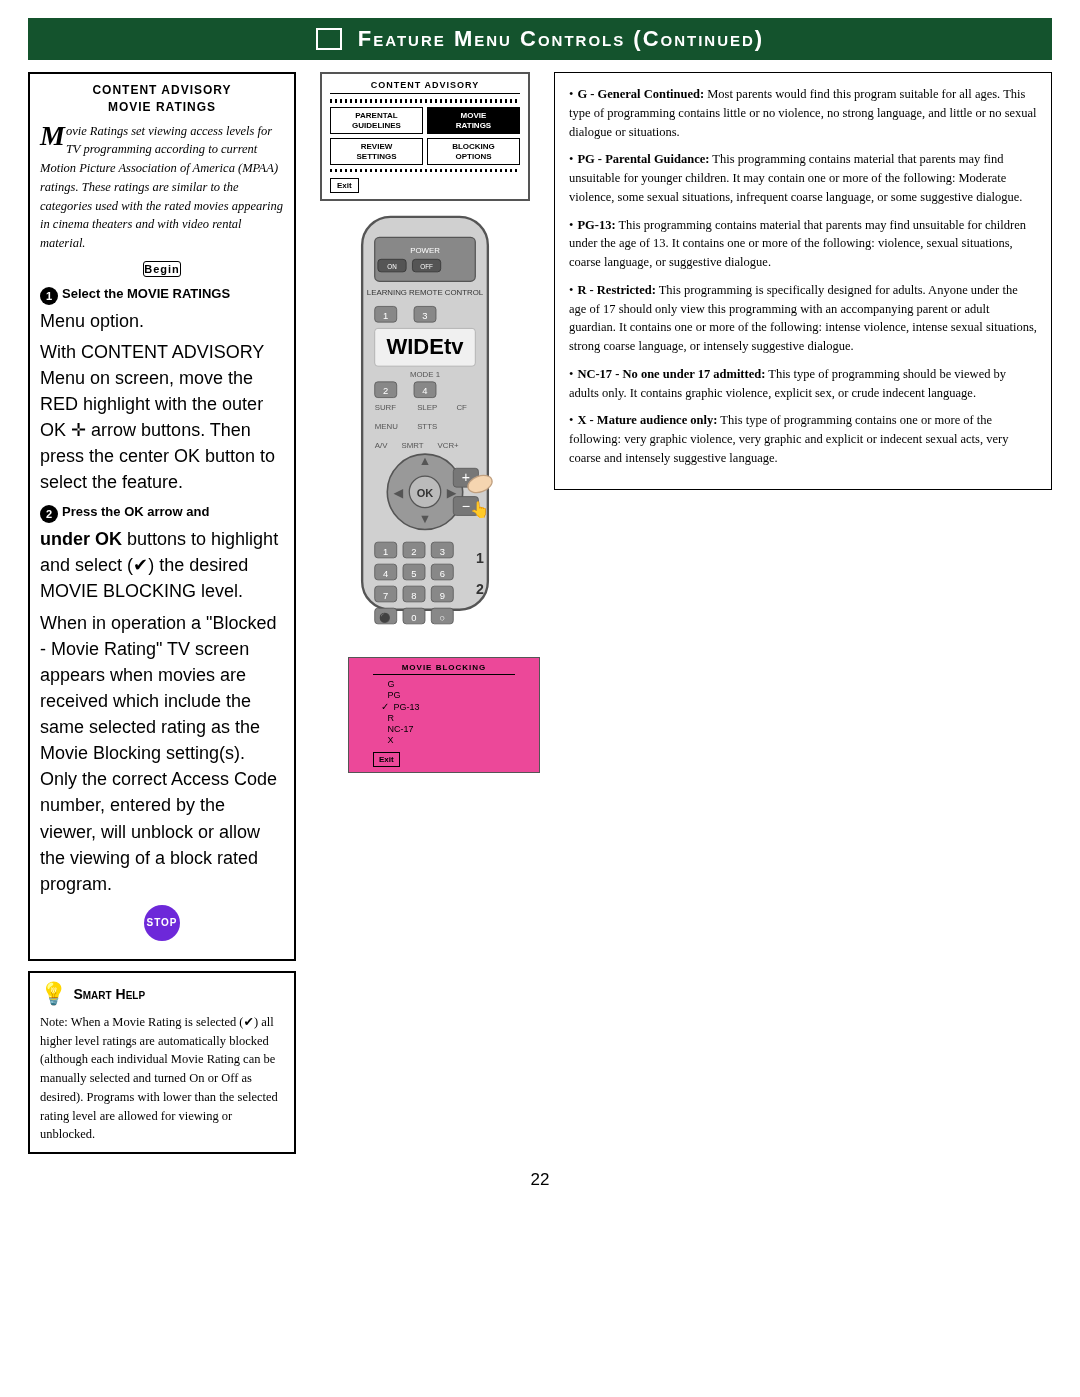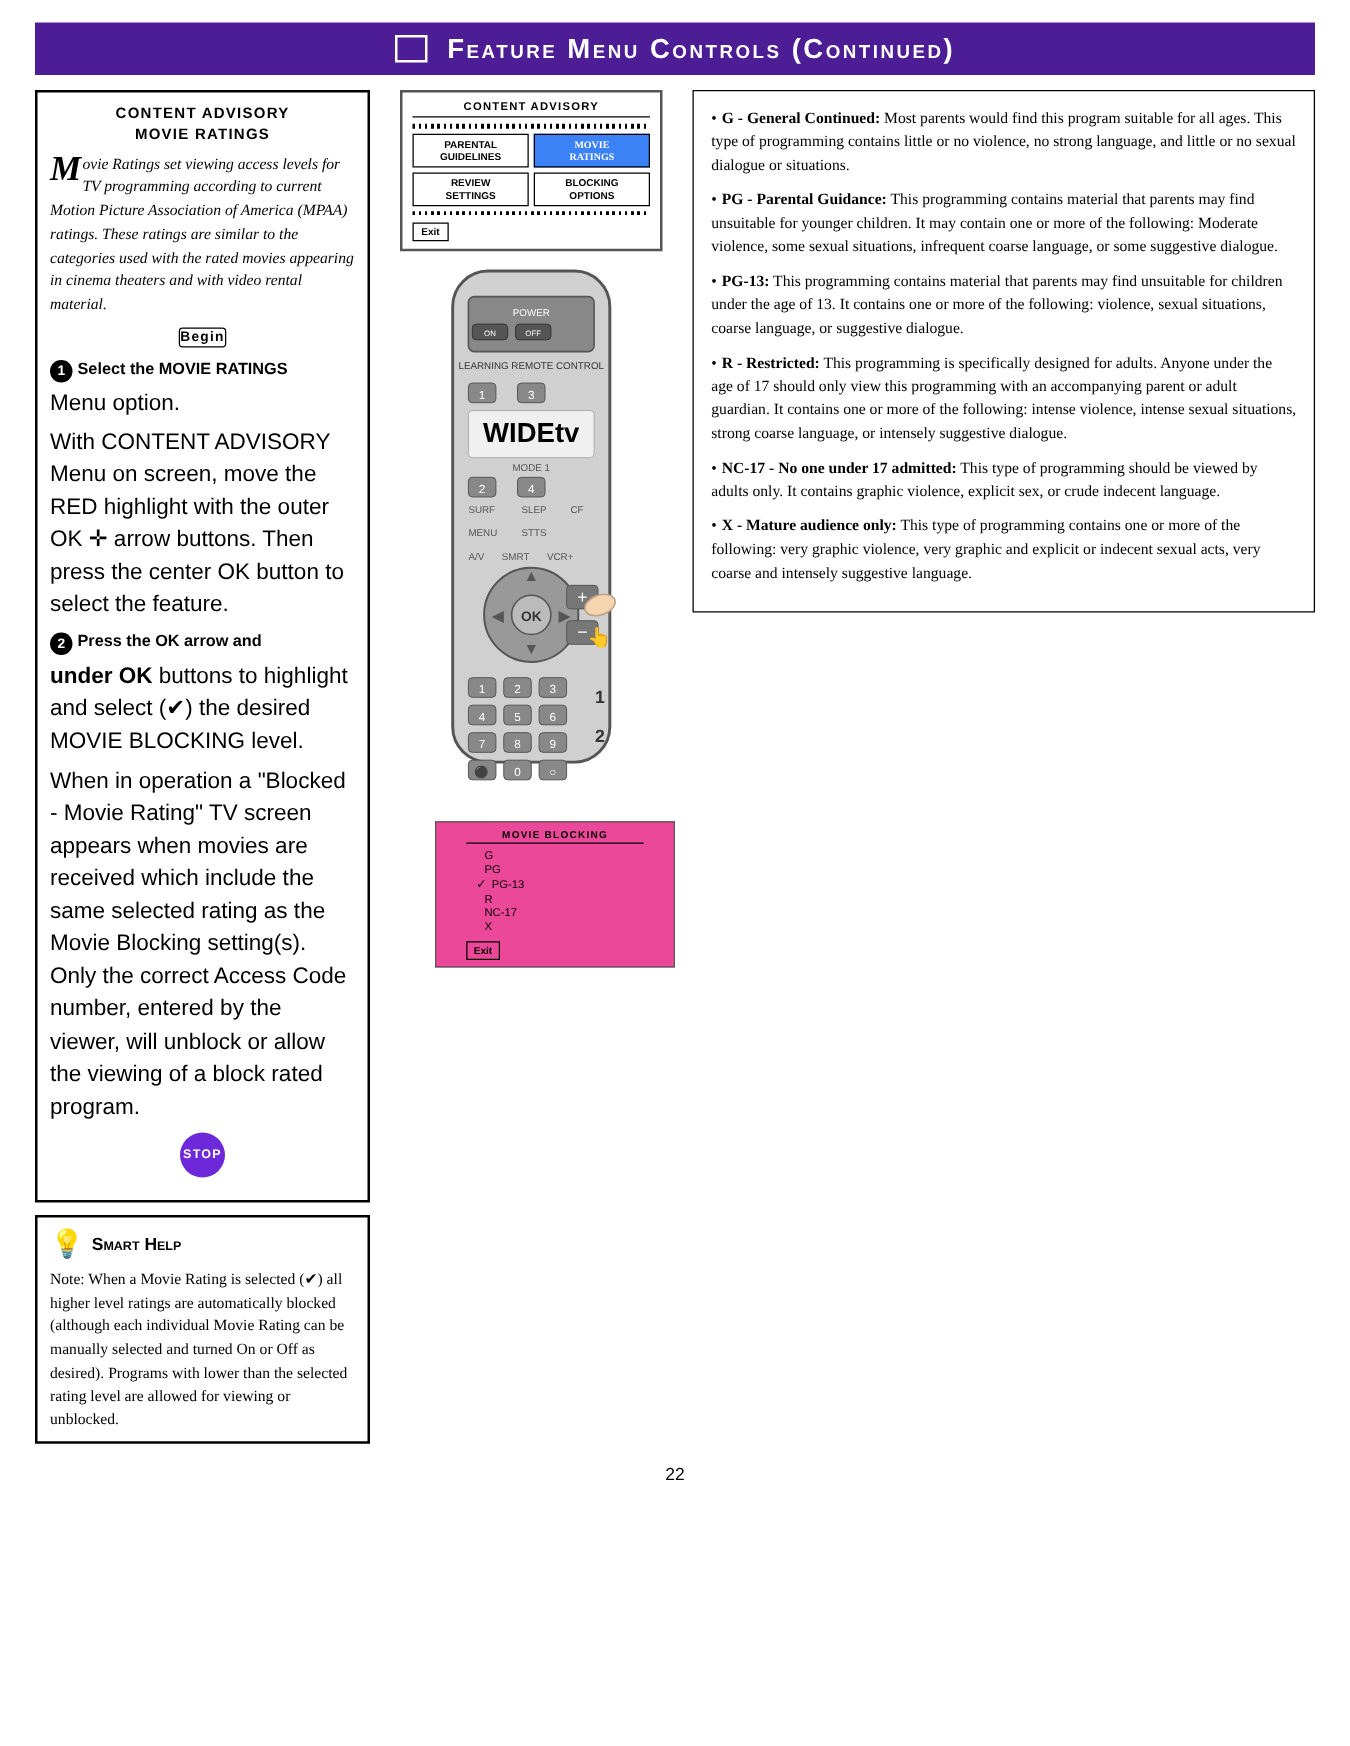--- a/index.html
+++ b/index.html
@@ -8,21 +8,21 @@
       font-family: 'Times New Roman', Times, serif;
       font-size: 13px;
       color: #000;
       width: 1080px;
       min-height: 1397px;
       padding: 18px 28px 28px 28px;
     }
 
     
     .page-header {
-      background: #4c1d95;
+      background: #14532d;
       color: #fff;
       text-align: left;
       padding: 8px 16px;
       font-size: 22px;
       font-weight: bold;
       letter-spacing: 2px;
       margin-bottom: 12px;
       font-family: Arial, sans-serif;
       display: flex;
       align-items: center;
@@ -220,23 +220,22 @@
       border: 1.5px solid #000;
       padding: 3px 4px;
       font-size: 8px;
       font-family: Arial, sans-serif;
       font-weight: bold;
       text-align: center;
       text-transform: uppercase;
       line-height: 1.2;
     }
     .screen-btn.highlighted {
-      background: #3b82f6;
+      background: #000000;
       color: #fff;
-      font-family: Liberation Serif, serif;
     }
     .screen-exit-btn {
       border: 1.5px solid #000;
       padding: 2px 6px;
       font-size: 8px;
       font-family: Arial, sans-serif;
       font-weight: bold;
       display: inline-block;
     }
 
@@ -314,21 +313,21 @@
     .right-col ul li strong {
       font-weight: bold;
     }
     .bullet-dot {
       margin-right: 4px;
     }
 
     
     .page-number {
       text-align: center;
-      font-size: 14px;
+      font-size: 17px;
       margin-top: 16px;
       font-family: Arial, sans-serif;
     }
 
     
     .remote-svg {
       width: 200px;
       height: 440px;
     }
     .blocking-row {

